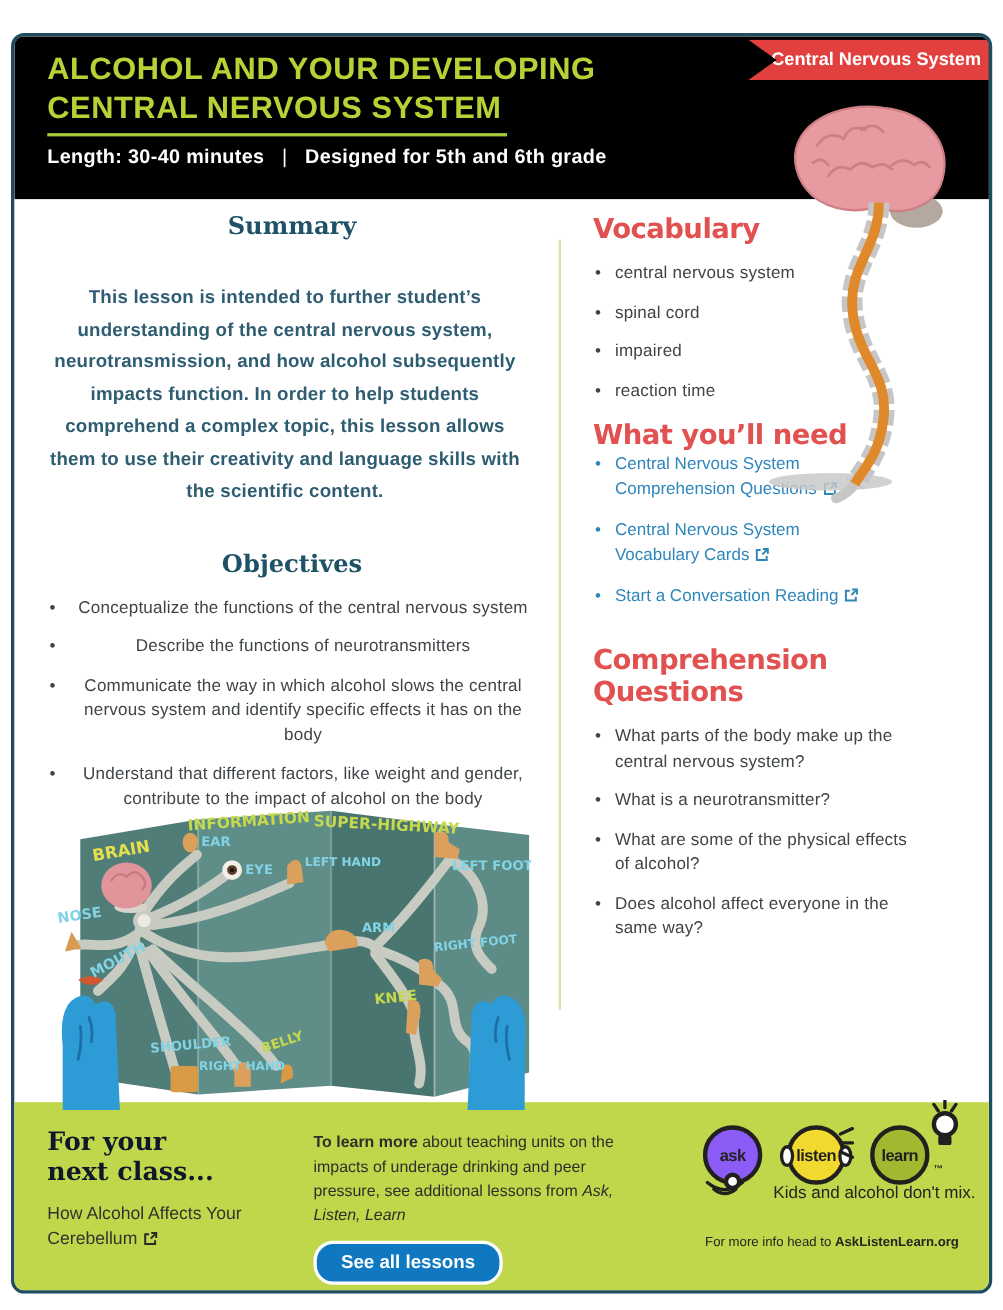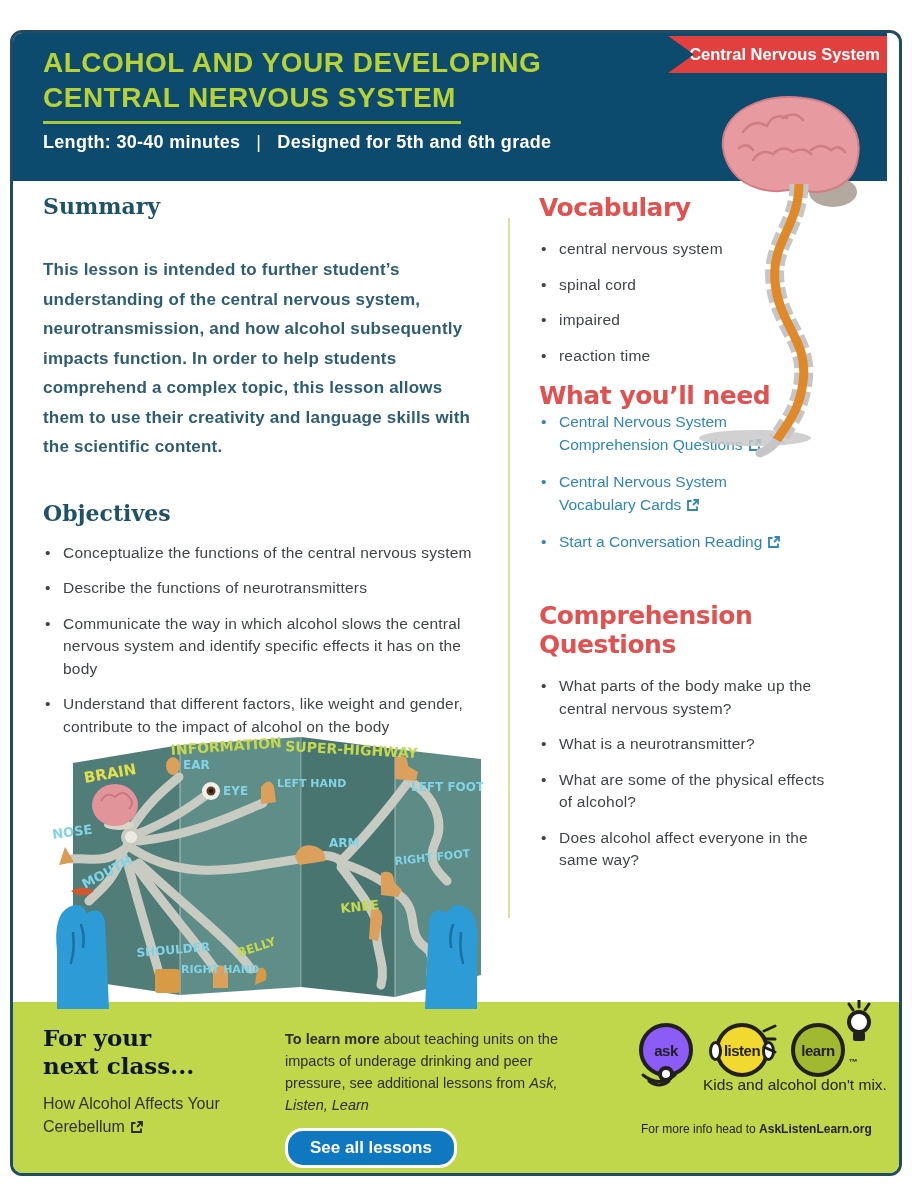--- a/index.html
+++ b/index.html
@@ -2,54 +2,54 @@
 <html><head>
 <meta charset="utf-8">
 <style>
   * { margin:0; padding:0; box-sizing:border-box; }
   html,body { width:912px; height:1191px; background:#ffffff; font-family:"Liberation Sans", sans-serif; }
   .card {
     position:absolute; left:10px; top:30px; width:892px; height:1146px;
     border:3px solid #1f4c5e; border-radius:12px; background:#ffffff; overflow:hidden;
   }
   
-  .header { position:absolute; left:0; top:0; right:12px; height:148px; background:#0c4a6e; }
+  .header { position:absolute; left:0; top:0; right:0; height:148px; background:#000000; }
   .title { position:absolute; left:30px; top:12px; color:#b8d235; font-size:28px; line-height:35px;
            font-weight:bold; letter-spacing:.5px; font-family:"Liberation Sans", sans-serif; }
   .title-rule { position:absolute; left:30px; top:88px; width:418px; height:3px; background:#a6c93c; }
   .meta { position:absolute; left:30px; top:99px; color:#ffffff; font-size:18px; font-weight:bold; letter-spacing:.3px; }
   .meta-sep { margin:0 16px; font-weight:normal; }
   .ribbon {
     position:absolute; top:3px; right:0; width:219px; height:37px; background:#e2403f;
     clip-path:polygon(0 0, 100% 0, 100% 100%, 0 100%, 26px 50%);
     display:flex; align-items:center; justify-content:center;
   }
   .ribbon span { color:#ffffff; font-size:16.5px; font-weight:bold; padding-left:14px; }
   
-  .col-left  { position:absolute; left:30px;  top:160px; width:445px; }
+  .col-left  { position:absolute; left:30px;  top:160px; width:445px;text-align:center; }
   .col-right { position:absolute; left:526px; top:160px; width:340px; }
   .divider { position:absolute; left:495px; top:185px; width:2px; height:700px; background:#dce09a; }
   h2.slab { font-family:"DejaVu Serif", serif; font-weight:bold; color:#1f5266; font-size:22px; }
   .summary-text { margin-top:36px; width:432px; color:#2e5d72; font-size:17px; line-height:29.5px; font-weight:600; letter-spacing:.2px; }
   .objectives { margin-top:38px; }
   ul.plain { list-style:none; margin-top:16px; }
   ul.plain li { position:relative; padding-left:20px; margin-bottom:13px;
                 color:#3f4448; font-size:15.5px; line-height:22.5px; letter-spacing:.2px; }
   ul.plain li::before { content:"•"; position:absolute; left:2px; top:0; color:#3f4448; }
   
   h2.script { font-family:"DejaVu Sans", sans-serif; font-weight:bold; color:#e05150;
               font-size:25px; letter-spacing:-0.5px; }
   .vocab-list li { margin-bottom:14px; }
   .need-heading { margin-top:14px; }
   ul.links { list-style:none; width:250px; }
   ul.links li { position:relative; padding-left:20px; margin-bottom:14px;
                 color:#2e86ba; font-size:15.5px; line-height:23px; cursor:pointer; }
   ul.links li::before { content:"•"; position:absolute; left:2px; top:0; color:#2e86ba; }
   .ext { width:14px; height:14px; vertical-align:-2px; margin-left:5px; }
-  .comp-heading { margin-top:48px; }
+  .comp-heading { margin-top:32px; }
   .comp-list { width:300px; }
   .comp-list li { margin-bottom:15px; }
   
   .spine-art { position:absolute; left:680px; top:55px; width:210px; height:400px; z-index:3; pointer-events:none; }
   
   .map-art { position:absolute; left:30px; top:700px; width:440px; height:276px; z-index:2; }
   .map-art text { font-family:"DejaVu Sans", sans-serif; font-weight:bold; }
   .lbl-blue  { fill:#82d3e6; }
   .lbl-green { fill:#c6d84e; }
   .lbl-yellow{ fill:#e4e04b; }

